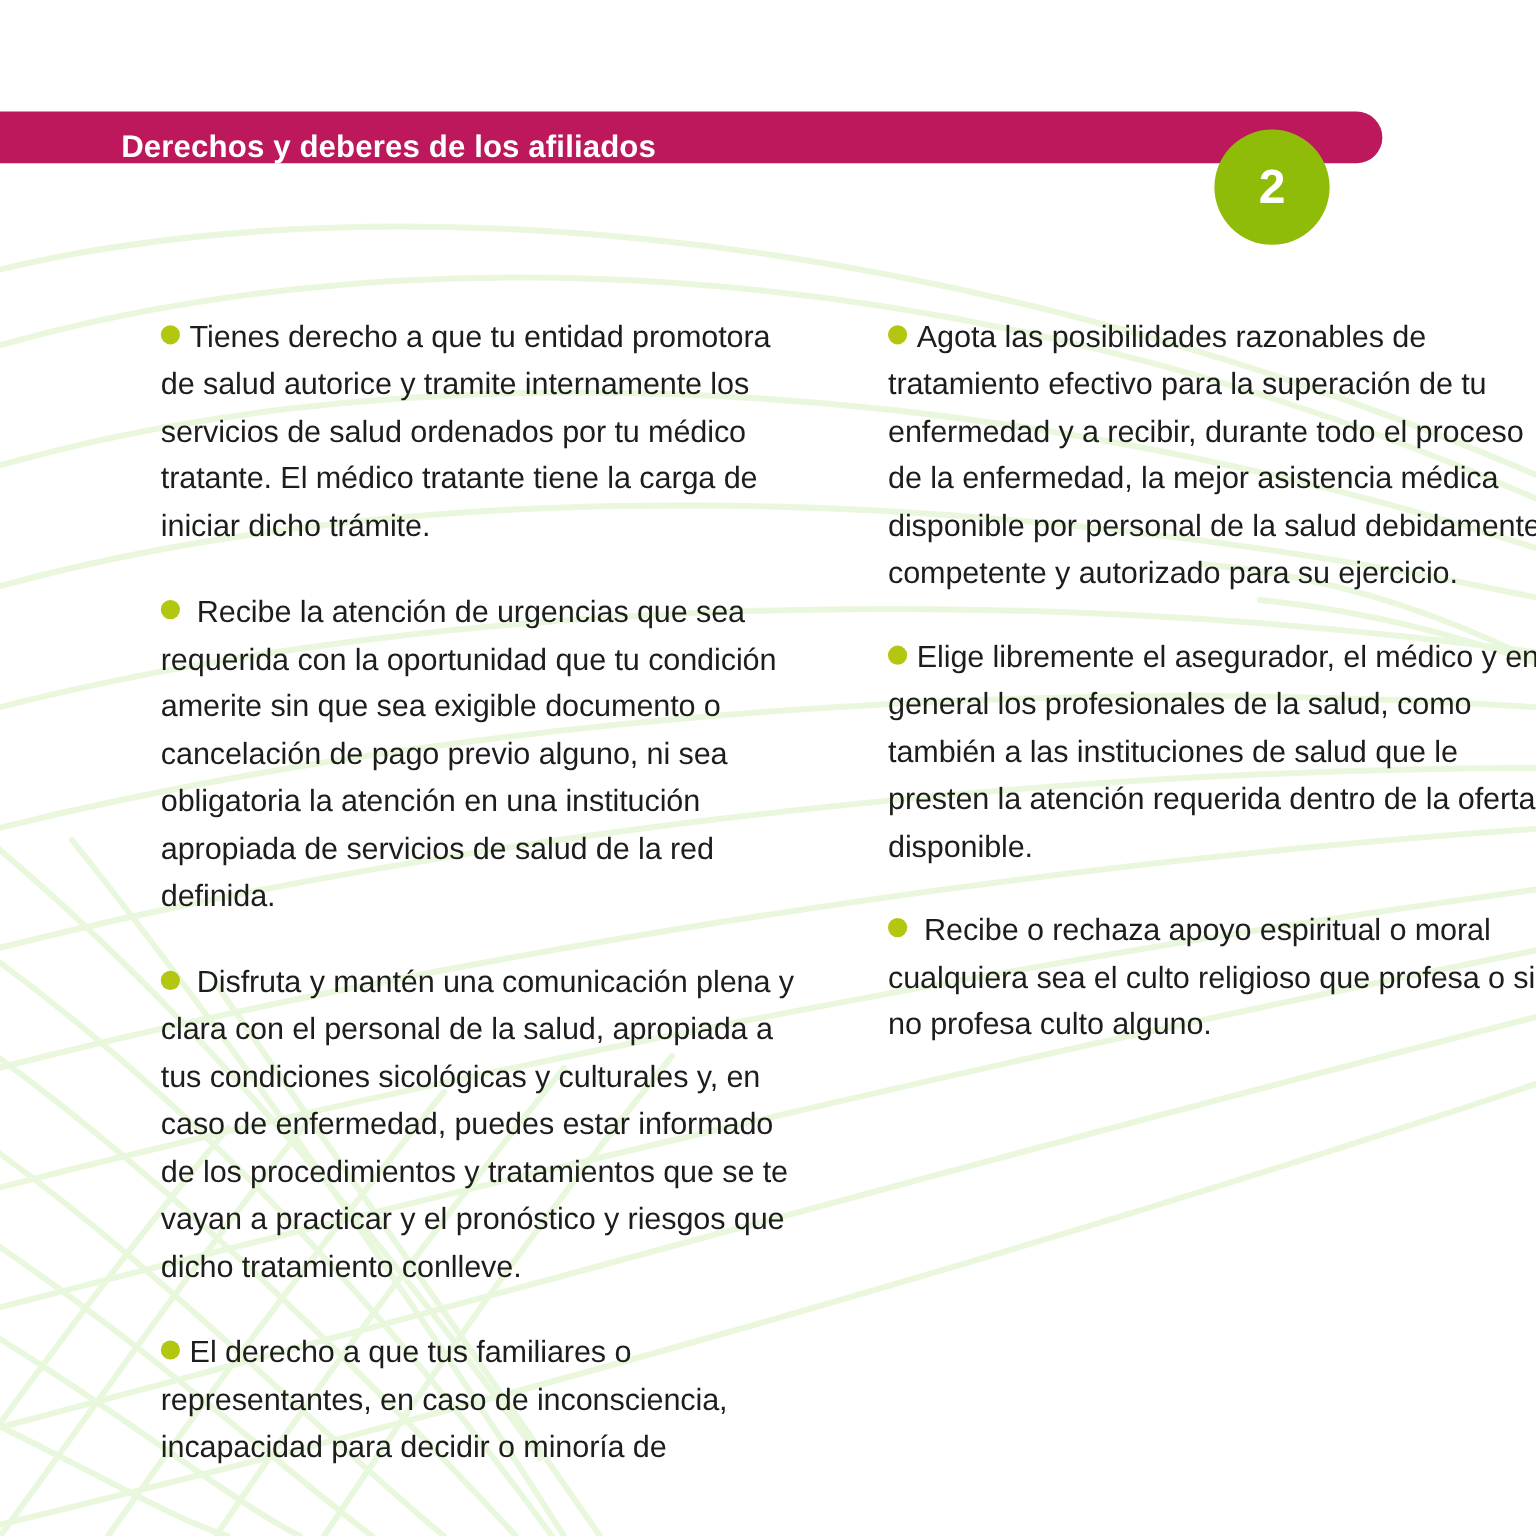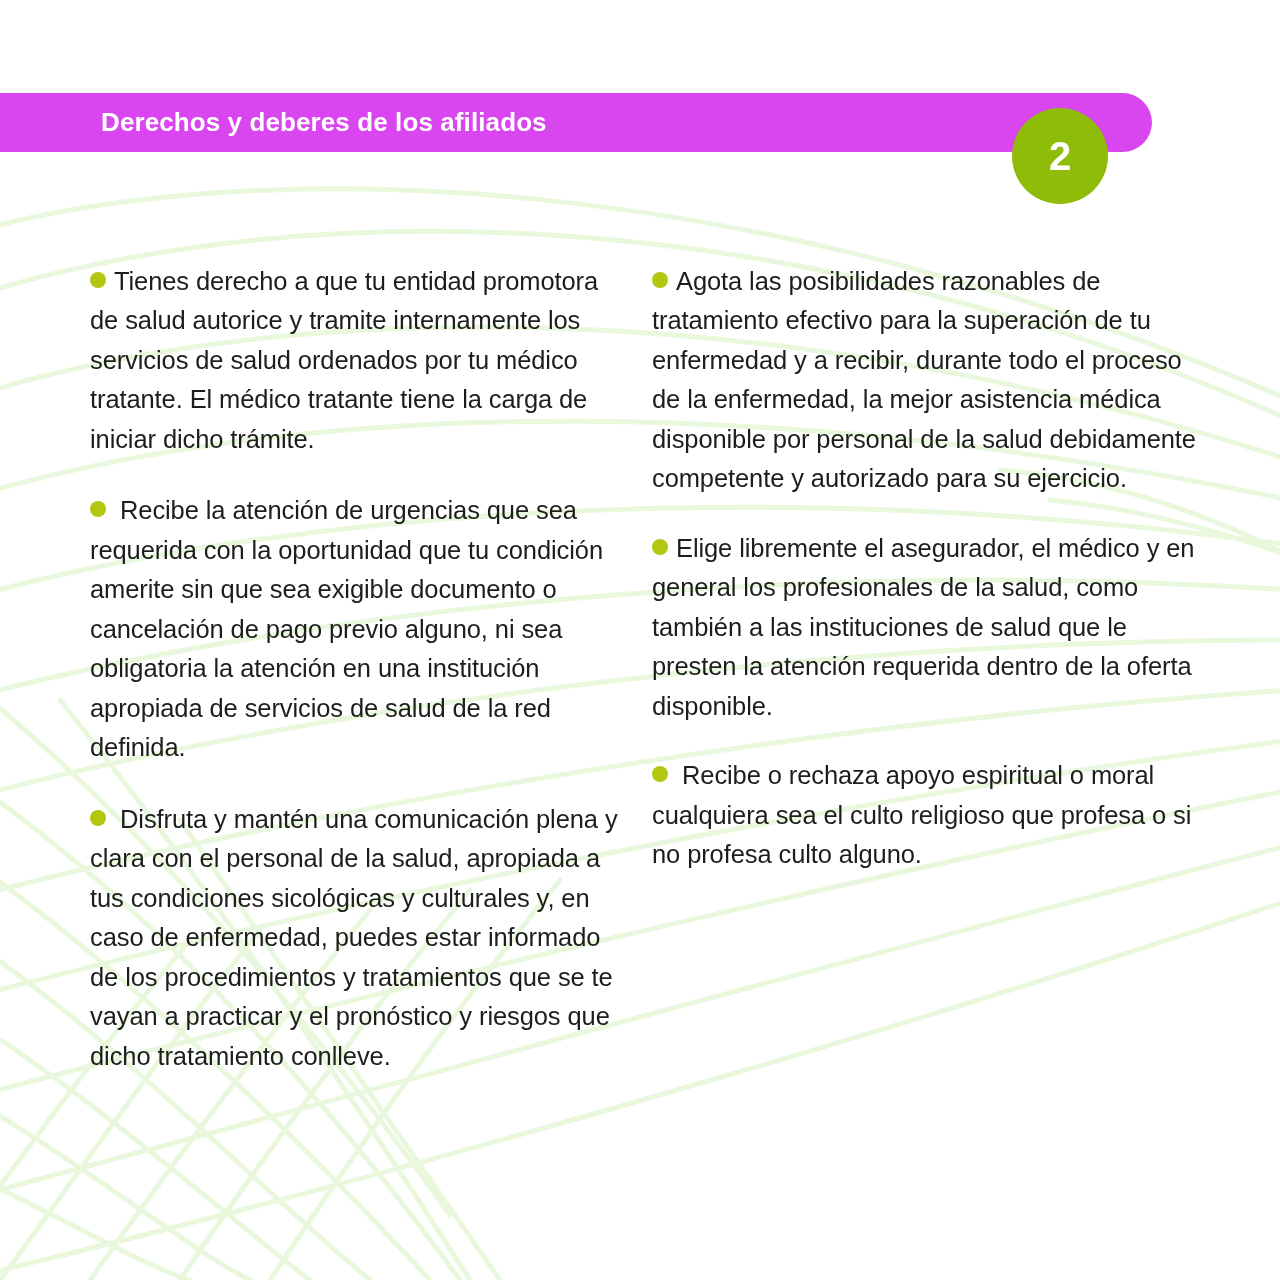--- a/index.html
+++ b/index.html
@@ -25,22 +25,22 @@
     z-index: 0;
     pointer-events: none;
   }
 
   
   #header {
     position: absolute;
     top: 93px;
     left: 0;
     width: 1152px;
-    height: 59px;
-    background: #d946ef;
+    height: 43px;
+    background: #be185d;
     border-top-right-radius: 30px;
     border-bottom-right-radius: 30px;
     z-index: 3;
   }
   #header-title {
     position: absolute;
     left: 101px;
     top: 0;
     height: 59px;
     line-height: 59px;
@@ -82,20 +82,21 @@
     z-index: 2;
     display: flex;
     gap: 28px;
     padding: 0 70px 0 90px;
     box-sizing: border-box;
     overflow: hidden;
   }
   .column {
     width: 534px;
     flex: 0 0 auto;
+    margin-left: 44px;
   }
   .column.right {
     width: 560px;
   }
 
   .bullet-item {
     position: relative;
     margin-bottom: 32px;
     color: #1d1d1b;
     font-size: 25.5px;
@@ -173,20 +174,23 @@
   <div class="column left">
     <p class="bullet-item">
       <span class="bullet-dot"></span><span class="bullet-text">Tienes derecho a que tu entidad promotora de salud autorice y tramite internamente los servicios de salud ordenados por tu médico tratante. El médico tratante tiene la carga de iniciar dicho trámite.</span>
     </p>
     <p class="bullet-item">
       <span class="bullet-dot wide"></span><span class="bullet-text">Recibe la atención de urgencias que sea requerida con la oportunidad que tu condición amerite sin que sea exigible documento o cancelación de pago previo alguno, ni sea obligatoria la atención en una institución apropiada de servicios de salud de la red definida.</span>
     </p>
     <p class="bullet-item">
       <span class="bullet-dot wide"></span><span class="bullet-text">Disfruta y mantén una comunicación plena y clara con el personal de la salud, apropiada a tus condiciones sicológicas y culturales y, en caso de enfermedad, puedes estar informado de los procedimientos y tratamientos que se te vayan a practicar y el pronóstico y riesgos que dicho tratamiento conlleve.</span>
     </p>
+    <p class="bullet-item">
+      <span class="bullet-dot"></span><span class="bullet-text">El derecho a que tus familiares o representantes, en caso de inconsciencia, incapacidad para decidir o minoría de</span>
+    </p>
   </div>
 
   <div class="column right">
     <p class="bullet-item">
       <span class="bullet-dot"></span><span class="bullet-text">Agota las posibilidades razonables de tratamiento efectivo para la superación de tu enfermedad y a recibir, durante todo el proceso de la enfermedad, la mejor asistencia médica disponible por personal de la salud debidamente competente y autorizado para su ejercicio.</span>
     </p>
     <p class="bullet-item">
       <span class="bullet-dot"></span><span class="bullet-text">Elige libremente el asegurador, el médico y en general los profesionales de la salud, como también a las instituciones de salud que le presten la atención requerida dentro de la oferta disponible.</span>
     </p>
     <p class="bullet-item">

